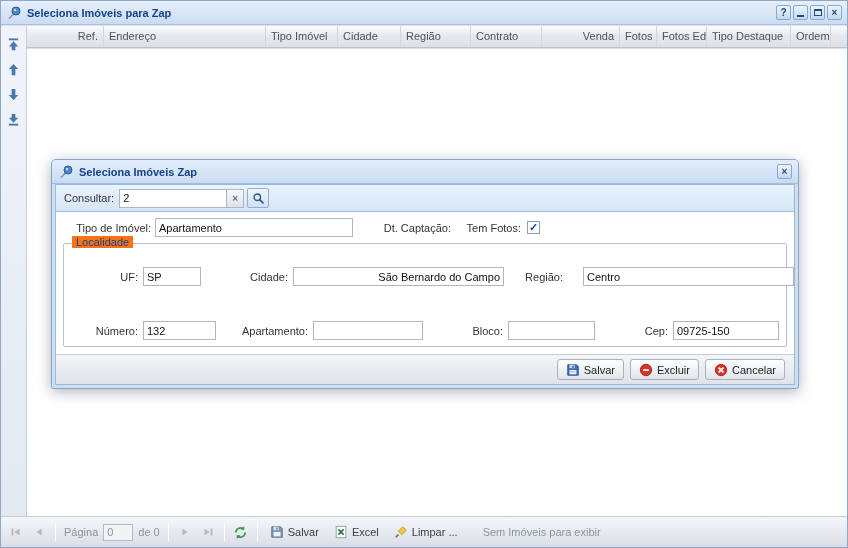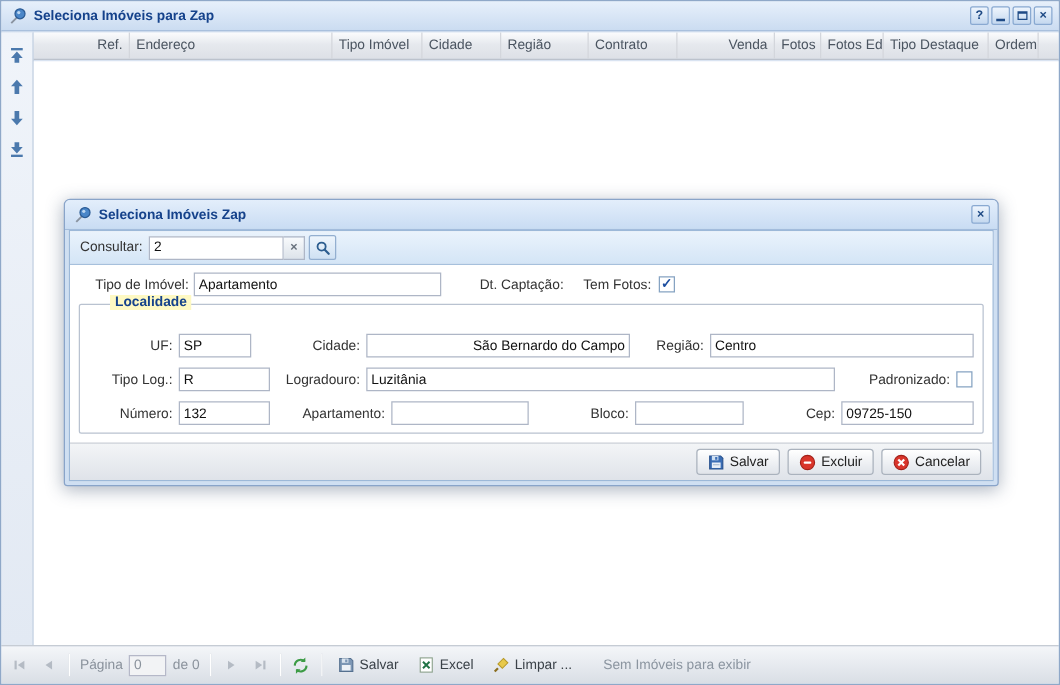--- a/index.html
+++ b/index.html
@@ -101,21 +101,21 @@
   .search-btn {
     width:22px; height:20px; margin-left:3px; border:1px solid #93afd0; border-radius:2px;
     background:linear-gradient(#eef5fc,#cfe1f3); display:flex; align-items:center; justify-content:center;
   }
   .drow { position:absolute; left:0; right:0; height:19px; display:flex; align-items:center; }
   .flabel { display:inline-block; text-align:right; color:#333; white-space:nowrap; }
   .fieldset {
     position:absolute; left:7px; top:58px; width:724px; height:104px;
     border:1px solid #b9c2d0; border-radius:2px;
   }
-  .legend { position:absolute; top:-8px; left:24px; background:#fef9c3; padding:0 4px; color:#15428b;font-weight:bold; }
+  .legend { position:absolute; top:-8px; left:8px; background:#f97316; padding:0 4px; color:#15428b; }
   .cb {
     width:13px; height:13px; border:1px solid #86a3c2; background:#fff;
     display:inline-flex; align-items:center; justify-content:center;
     font-size:11px; font-weight:bold; color:#1e4fa0; line-height:1;
   }
   .dialog-footer {
     position:absolute; left:0; right:0; bottom:0; height:30px;
     background:linear-gradient(#f3f5f7,#dfe3e9); border-top:1px solid #c9ced6;
     display:flex; align-items:center; justify-content:flex-end; gap:6px; padding:0 9px;
   }
@@ -296,31 +296,23 @@
       <div class="fieldset">
         <span class="legend">Localidade</span>
       </div>
 
       <div class="drow" style="top:82px">
         <span class="flabel" style="width:60px; margin-left:22px">UF:</span>
         <input class="tfield" style="width: 58px; margin-left: 5px;" value="SP">
         <span class="flabel" style="width:42px; margin-left:45px">Cidade:</span>
         <input class="tfield" style="width: 211px; margin-left: 5px; text-align: right;" value="São Bernardo do Campo">
         <span class="flabel" style="width:43px; margin-left:16px">Região:</span>
-        <input class="tfield" style="width: 211px; margin-left: 5px;" value="Centro">
-      </div>
-
-      <div class="drow" style="top:109px">
-        <span class="flabel" style="width:60px; margin-left:22px">Tipo Log.:</span>
-        <input class="tfield" style="width: 73px; margin-left: 5px;" value="R">
-        <span class="flabel" style="width:60px; margin-left:12px">Logradouro:</span>
-        <input class="tfield" style="width: 375px; margin-left: 5px;" value="Luzitânia">
-        <span class="flabel" style="width:73px; margin-left:19px">Padronizado:</span>
-        <span class="cb" style="margin-left:5px"></span>
-      </div>
+        <input class="tfield" style="width: 211px; margin-left: 20px;" value="Centro">
+      </div>
+
 
       <div class="drow" style="top:136px">
         <span class="flabel" style="width:60px; margin-left:22px">Número:</span>
         <input class="tfield" style="width: 73px; margin-left: 5px;" value="132">
         <span class="flabel" style="width:75px; margin-left:17px">Apartamento:</span>
         <input class="tfield" style="width: 110px; margin-left: 5px;" value="">
         <span class="flabel" style="width:37px; margin-left:43px">Bloco:</span>
         <input class="tfield" style="width: 87px; margin-left: 5px;" value="">
         <span class="flabel" style="width:30px; margin-left:43px">Cep:</span>
         <input class="tfield" style="width: 106px; margin-left: 5px;" value="09725-150">

